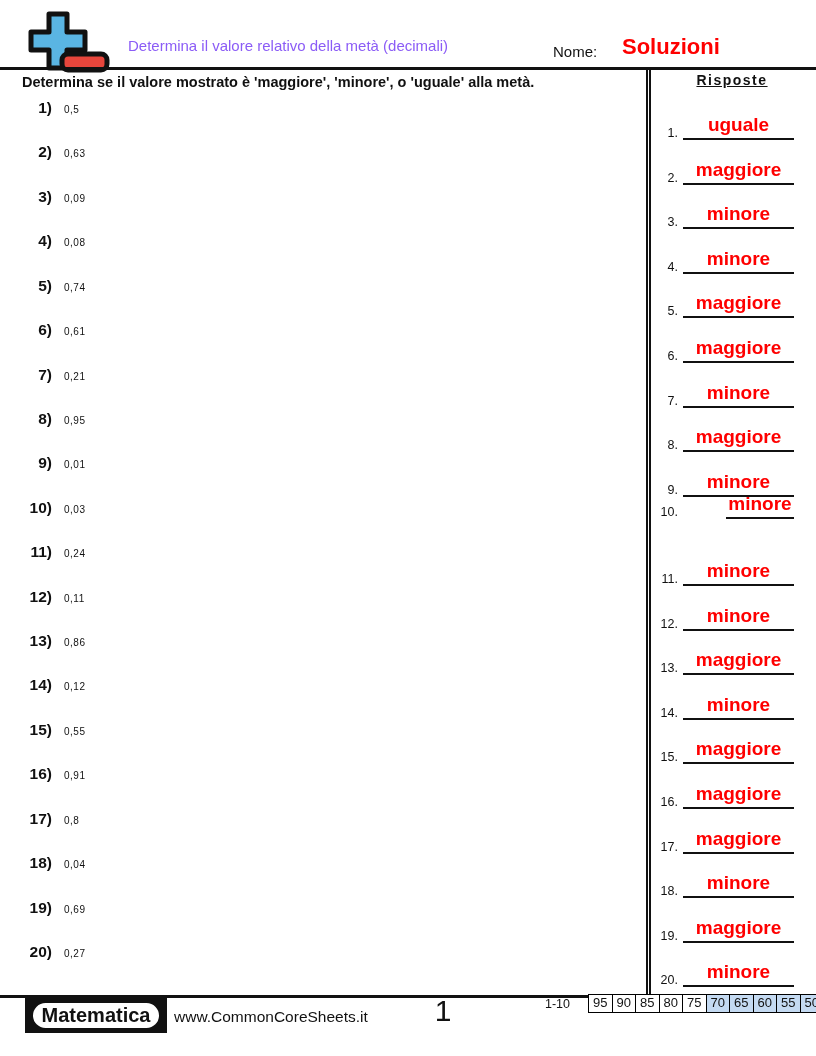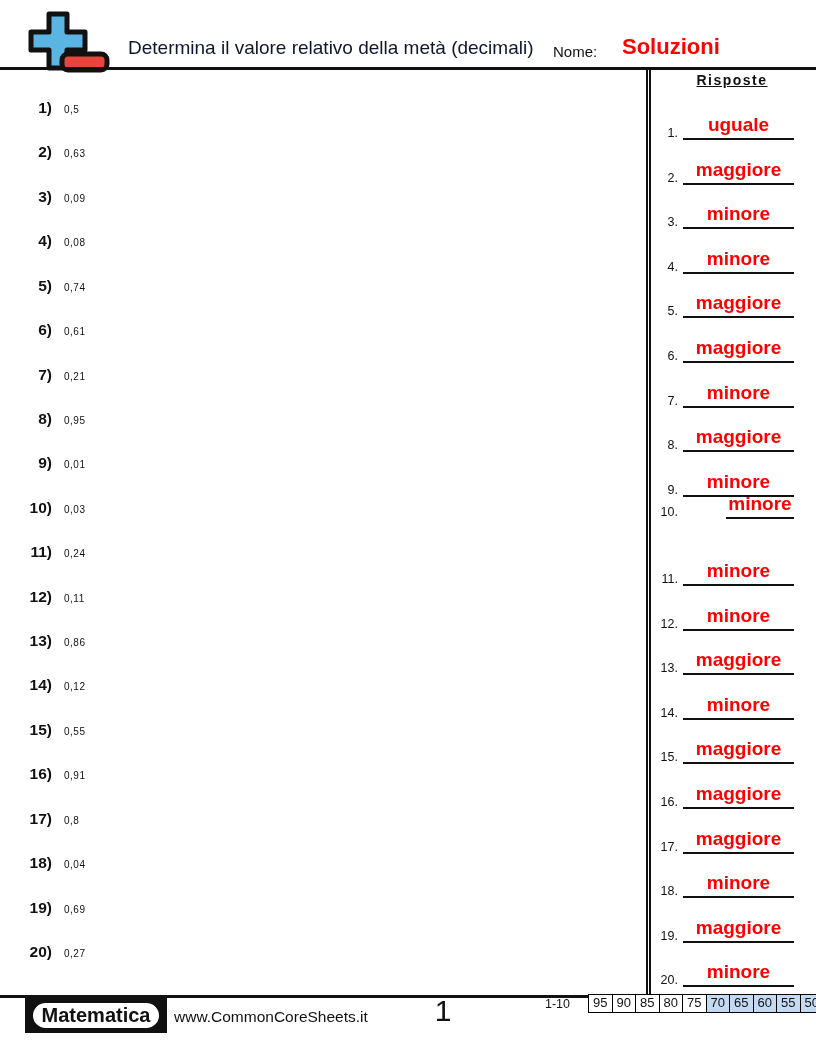--- a/index.html
+++ b/index.html
@@ -2,21 +2,21 @@
 <html><head>
 <meta charset="utf-8">
 <style>
   html,body{margin:0;padding:0;background:#fff;}
   #page{
     position:relative;width:816px;height:1056px;background:#fff;overflow:hidden;
     font-family:"Liberation Sans",sans-serif;color:#111;
   }
   
   #icon-wrap{position:absolute;left:16px;top:10px;}
-  #page-title{position:absolute;left:128px;top:37px;font-size:19px;color:#0f172a;white-space:nowrap;}
+  #page-title{position:absolute;left:128px;top:37px;font-size:15px;color:#8b5cf6;white-space:nowrap;}
   #name-label{position:absolute;left:553px;top:43px;font-size:15px;}
   #solutions{position:absolute;left:622px;top:34px;font-size:22px;font-weight:bold;color:#fe0000;}
   #header-rule{position:absolute;left:0;top:67px;width:816px;height:3px;background:#111;}
   #instruction{position:absolute;left:22px;top:74px;font-size:14.5px;font-weight:bold;white-space:nowrap;}
   
   #column-divider{position:absolute;left:646px;top:70px;height:925px;width:5px;
     border-left:2px solid #111;border-right:2px solid #111;box-sizing:border-box;}
   
   #answers-header{position:absolute;left:656px;top:72px;width:152px;text-align:center;
     font-size:14px;font-weight:bold;letter-spacing:1.5px;text-decoration:underline;}
@@ -55,20 +55,21 @@
     <svg width="95" height="66" viewBox="0 0 95 66" aria-hidden="true">
       <path d="M33,4 H51 V22 H69 V40 H51 V58 H33 V40 H15 V22 H33 Z" fill="#5ab5e3" stroke="#111" stroke-width="5" stroke-linejoin="round"></path>
       <rect x="46" y="44" width="45" height="16" rx="6" fill="#e8463c" stroke="#111" stroke-width="5"></rect>
     </svg>
   </div>
 
   <div id="page-title">Determina il valore relativo della metà (decimali)</div>
   <div id="name-label">Nome:</div>
   <div id="solutions">Soluzioni</div>
   <div id="header-rule"></div>
+  <div id="instruction">Determina se il valore mostrato è 'maggiore', 'minore', o 'uguale' alla metà.</div>
 
   <div id="column-divider"></div>
   <div id="answers-header">Risposte</div>
 
   <div id="problems-column">
       <div class="problem-row" style="top: 99px;">
         <span class="pnum">1)</span>
         <span class="pval">0,5</span>
       </div>
       <div class="problem-row" style="top: 143.42px;">

